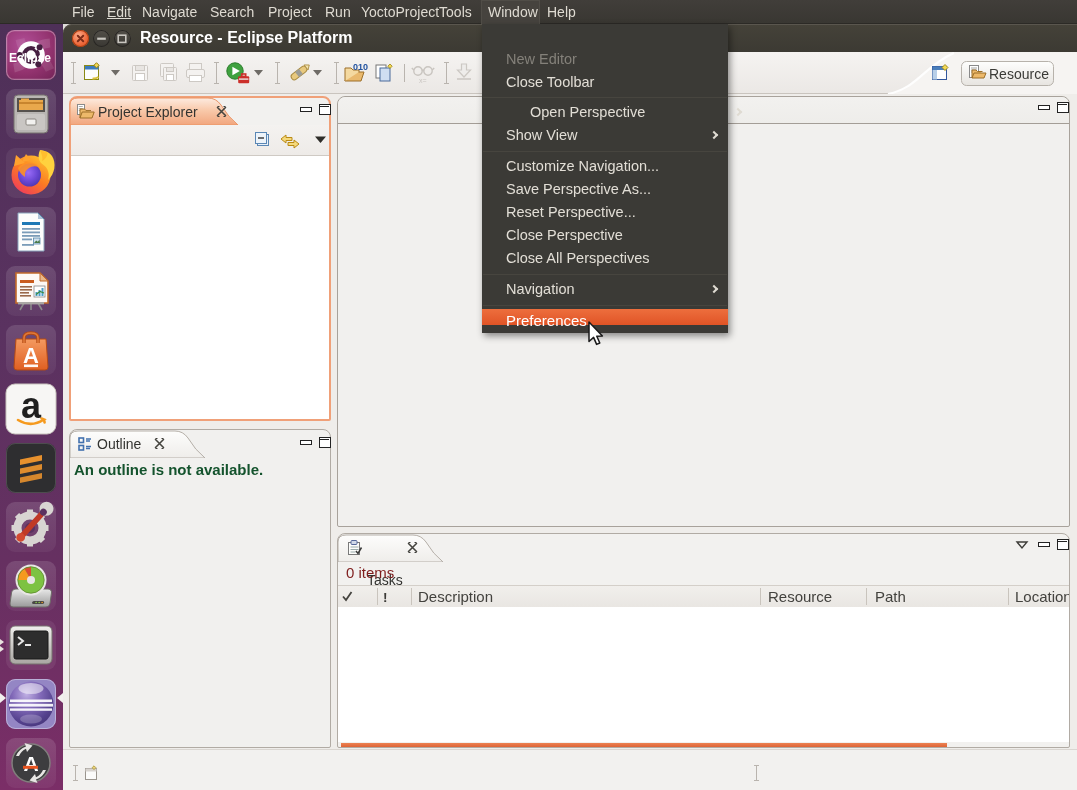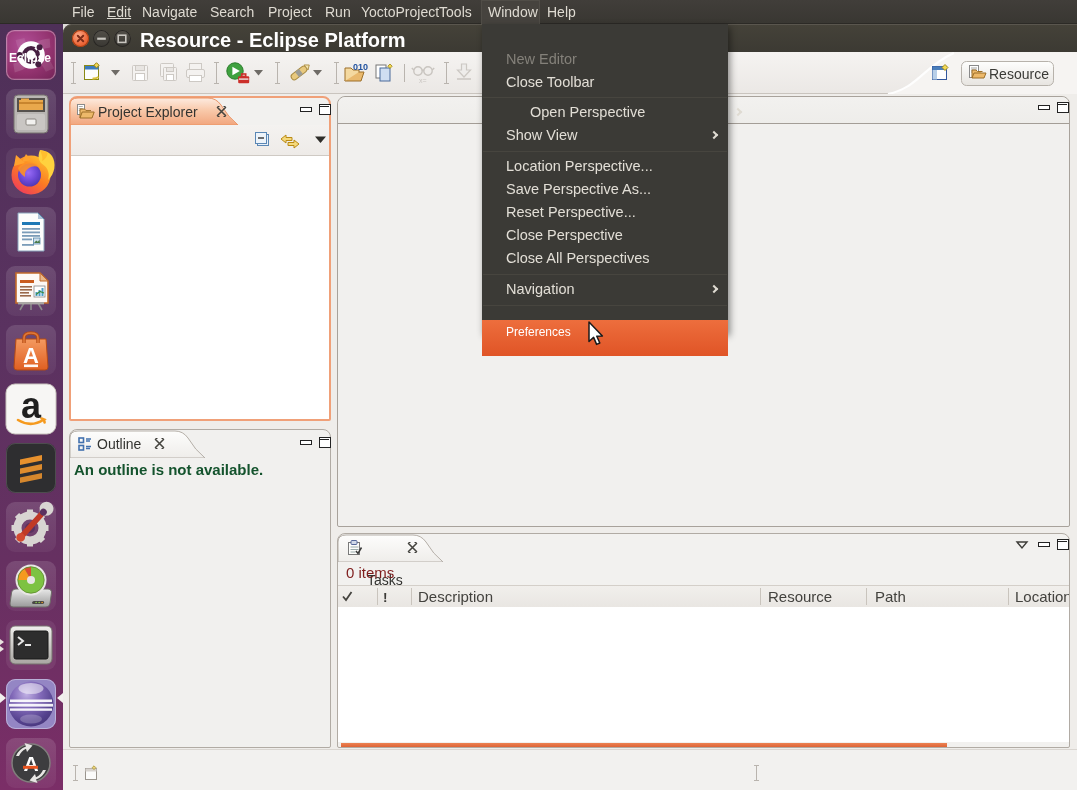--- a/index.html
+++ b/index.html
@@ -15,21 +15,21 @@
 #winhl { position:absolute; left:481px; top:0; width:59px; height:24px; background:#46433e; border:1px solid #504d47; border-bottom:none; }
 
 
 #launcher { position:absolute; left:0; top:24px; width:63px; height:766px;
   background:linear-gradient(180deg,#4e3058 0%,#5a3260 40%,#663061 70%,#7b2e67 100%); z-index:5; }
 
 
 #titlebar { position:absolute; left:63px; top:24px; width:1014px; height:28px;
   background:linear-gradient(#454239,#3c3a33); border-radius:9px 0 0 0;
   box-shadow:inset 0 1px 0 #5a564e; z-index:6; }
-#titlebar .t { position:absolute; left:77px; top:5px; color:#ffffff; font-weight:bold; font-size:20px; }
+#titlebar .t { position:absolute; left:77px; top:5px; color:#ffffff; font-weight:bold; font-size:16px; }
 #toolbar { position:absolute; left:63px; top:52px; width:1014px; height:42px;
   background:linear-gradient(#f5f3f1,#ebe8e5); border-bottom:1px solid #c9c4be; z-index:6; }
 #mainbg { position:absolute; left:63px; top:94px; width:1014px; height:656px; background:#efedea; z-index:4; }
 #statusbar { position:absolute; left:63px; top:749px; width:1014px; height:41px; background:#f2f1ef; border-top:1px solid #dad6d1; z-index:6; }
 
 
 #pexp { position:absolute; left:69px; top:96px; width:262px; height:325px; border:2px solid #f0a078; border-radius:8px 8px 2px 2px; background:#f2f1ef; z-index:10; }
 #outline { position:absolute; left:69px; top:429px; width:262px; height:319px; border:1px solid #b1aba4; border-radius:8px 8px 2px 2px; background:#f1f0ee; z-index:10; }
 #editor { position:absolute; left:337px; top:96px; width:733px; height:431px; border:1px solid #a8a29b; border-radius:8px 8px 2px 2px; background:#f1f0ee; z-index:10; }
 #tasks { position:absolute; left:337px; top:533px; width:733px; height:215px; border:1px solid #b1aba4; border-radius:8px 8px 2px 2px; background:#f2f1ef; z-index:10; }
@@ -43,22 +43,22 @@
 .pmax::before { content:""; position:absolute; left:0; top:0.5px; width:9px; height:1.5px; background:#232323; }
 
 
 #menu { position:absolute; left:482px; top:24px; width:246px; height:309px;
   background:#3b3a36; box-shadow:2px 3px 7px rgba(0,0,0,0.45); z-index:50; }
 #menu .it { position:absolute; left:0; width:246px; height:23px; color:#e2ded6; font-size:14.5px; line-height:23px; padding-left:24px; }
 #menu .dis { color:#84817a; }
 #menu .sep { position:absolute; left:1px; width:244px; height:1px; background:#47453f; }
 #menu .arr { position:absolute; right:11px; top:8px; width:6px; height:6px;
   border-top:2px solid #dfdbd2; border-right:2px solid #dfdbd2; transform:rotate(45deg); }
-#pref { position:absolute; left:0; top:296px; width:246px; height:36px;
-  background:linear-gradient(#ed6e3d,#e05426); color:#fff; font-size:12px; line-height:24px; padding-left:24px; }
+#pref { position:absolute; left:0; top:285px; width:246px; height:16px;
+  background:linear-gradient(#ed6e3d,#e05426); color:#fff; font-size:15px; line-height:24px; padding-left:24px; }
 
 .seg { position:absolute; }
 </style>
 </head>
 <body>
 
 <div id="mainbg"></div>
 <div id="titlebar">
   <div class="t">Resource - Eclipse Platform</div>
 </div>
@@ -546,21 +546,21 @@
   <span class="mi" style="left:547px;">Help</span>
 </div>
 
 <div id="menu">
   <div class="it dis" style="top:24px;">New Editor</div>
   <div class="it" style="top:47px;">Close Toolbar</div>
   <div class="sep" style="top:73px;"></div>
   <div class="it" style="top:77px;margin-left:24px;">Open Perspective<span class="arr"></span></div>
   <div class="it" style="top:100px;">Show View<span class="arr"></span></div>
   <div class="sep" style="top:127px;"></div>
-  <div class="it" style="top:131px;">Location Perspective...</div>
+  <div class="it" style="top:131px;">Customize Navigation...</div>
   <div class="it" style="top:154px;">Save Perspective As...</div>
   <div class="it" style="top:177px;">Reset Perspective...</div>
   <div class="it" style="top:200px;">Close Perspective</div>
   <div class="it" style="top:223px;">Close All Perspectives</div>
   <div class="sep" style="top:250px;"></div>
   <div class="it" style="top:254px;">Navigation<span class="arr"></span></div>
   <div class="sep" style="top:281px;"></div>
   <div id="pref">Preferences</div>
 </div>
 

